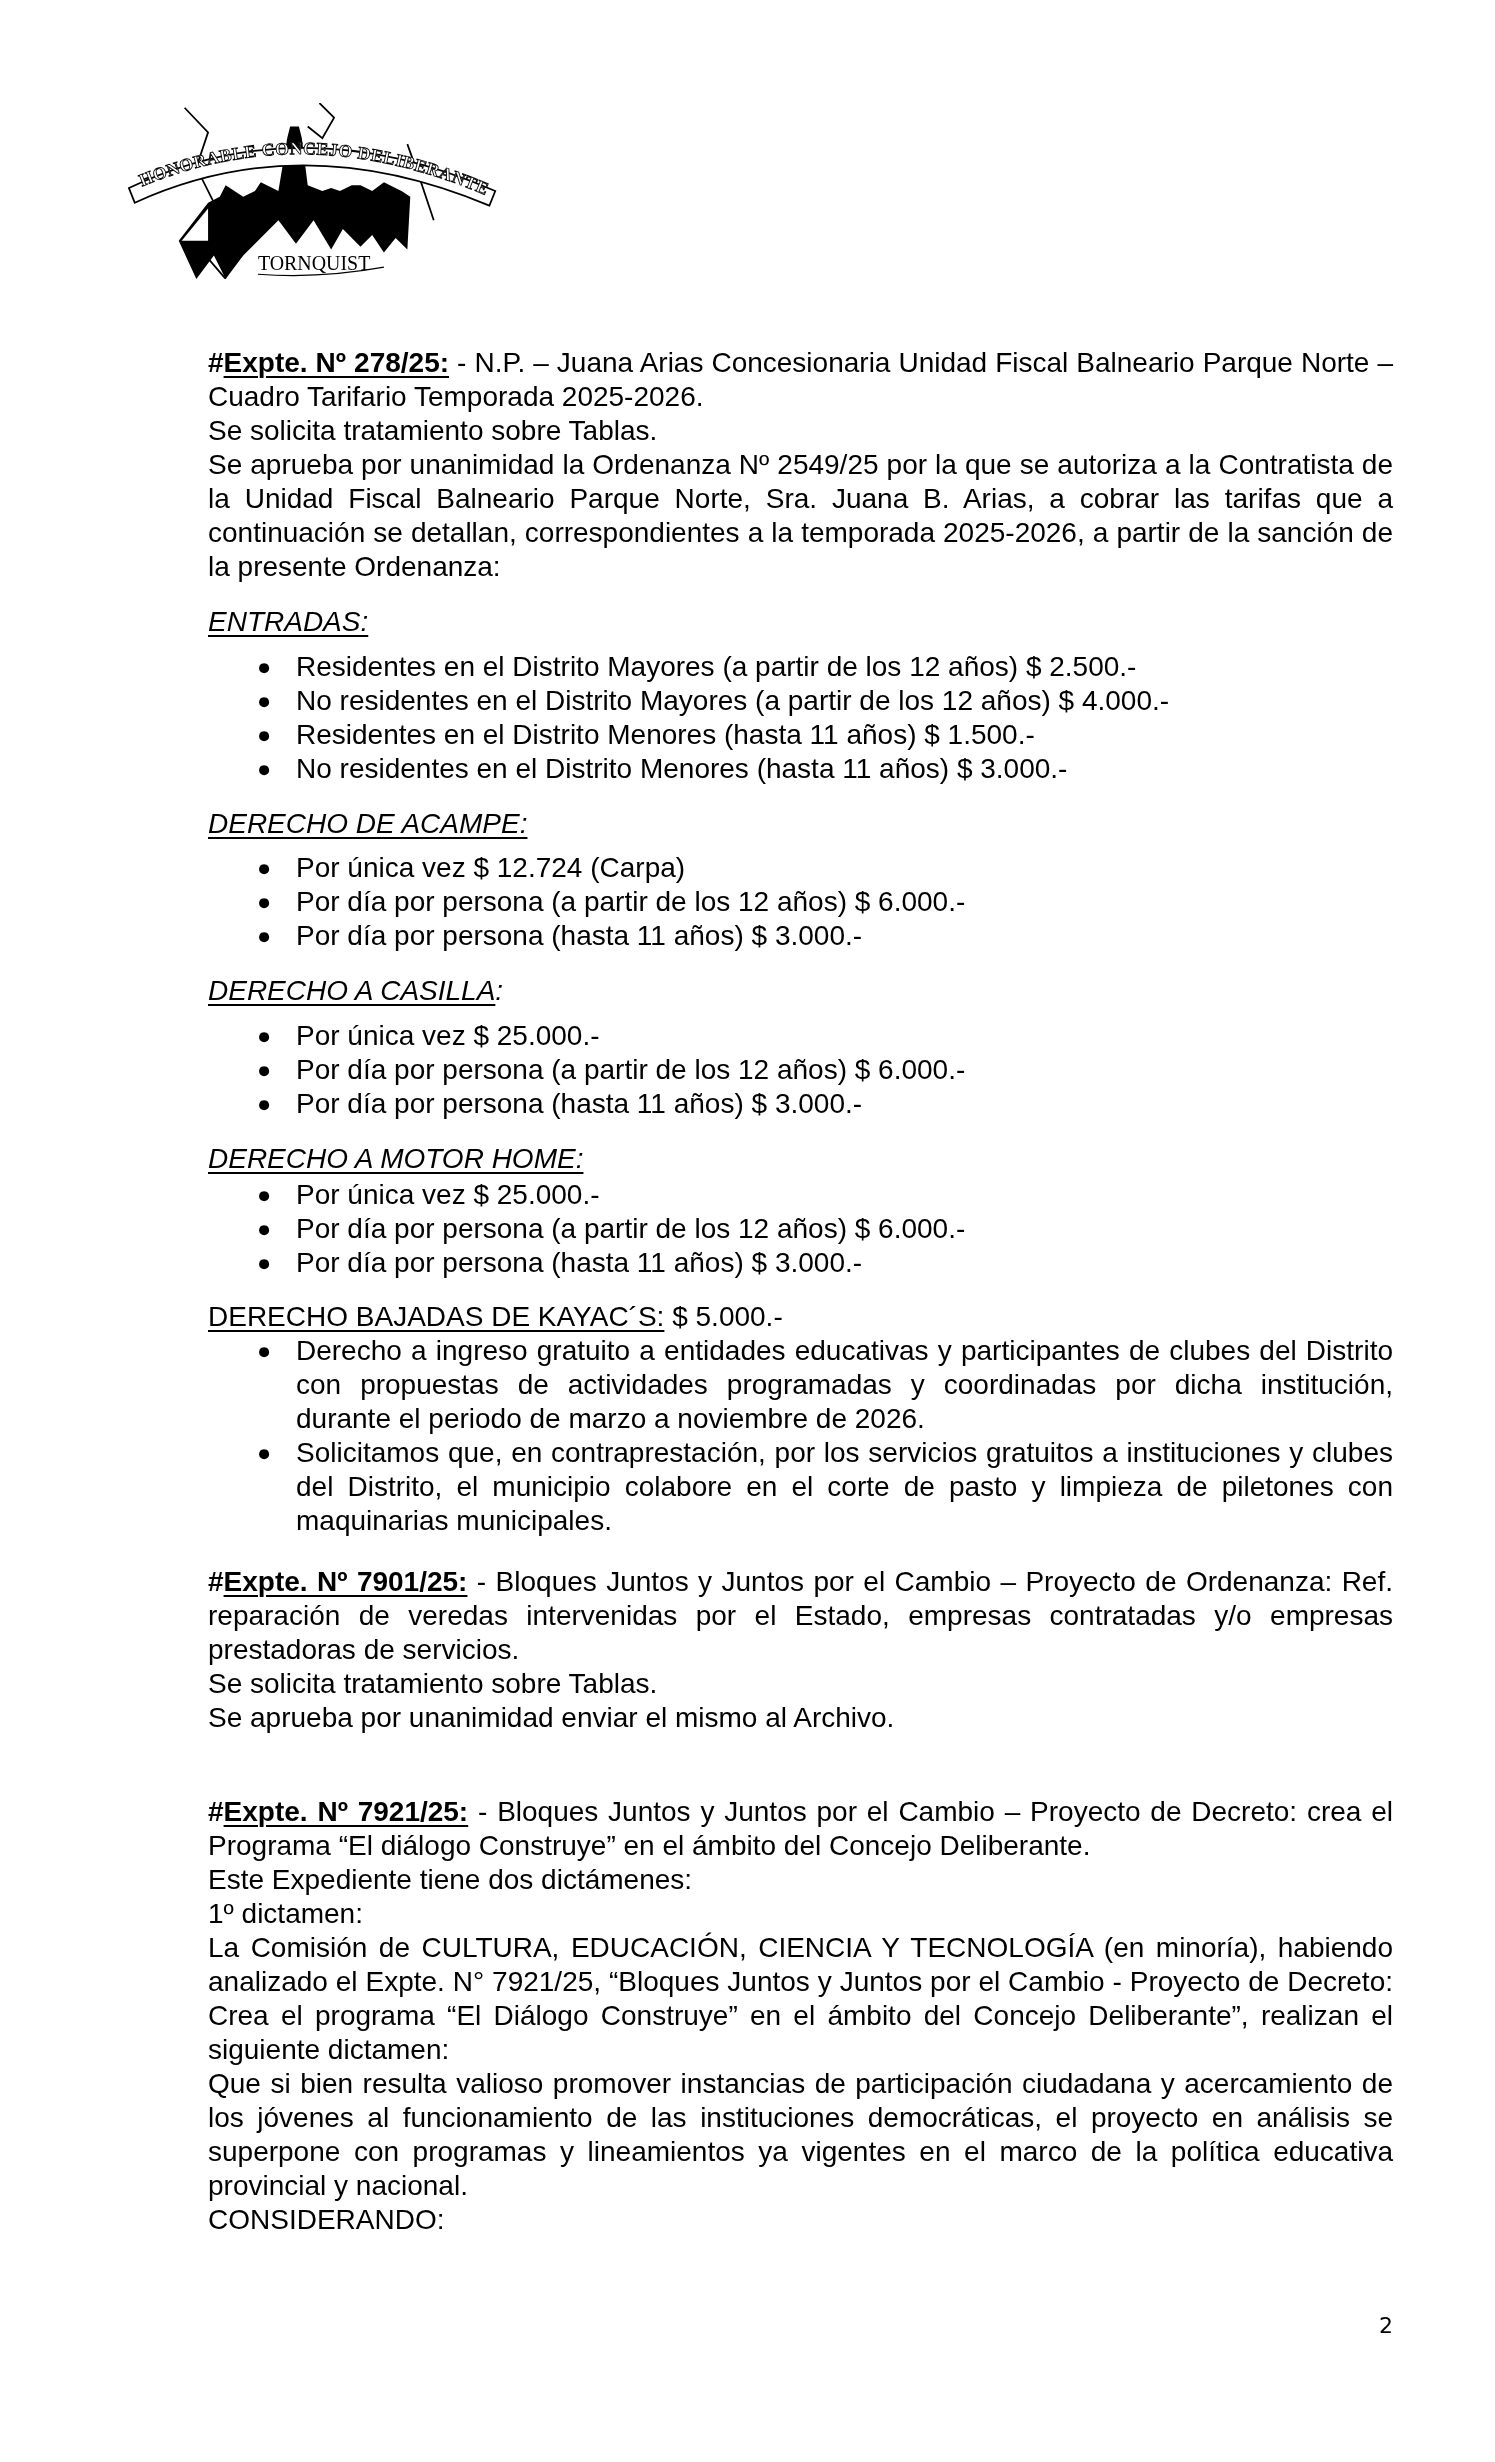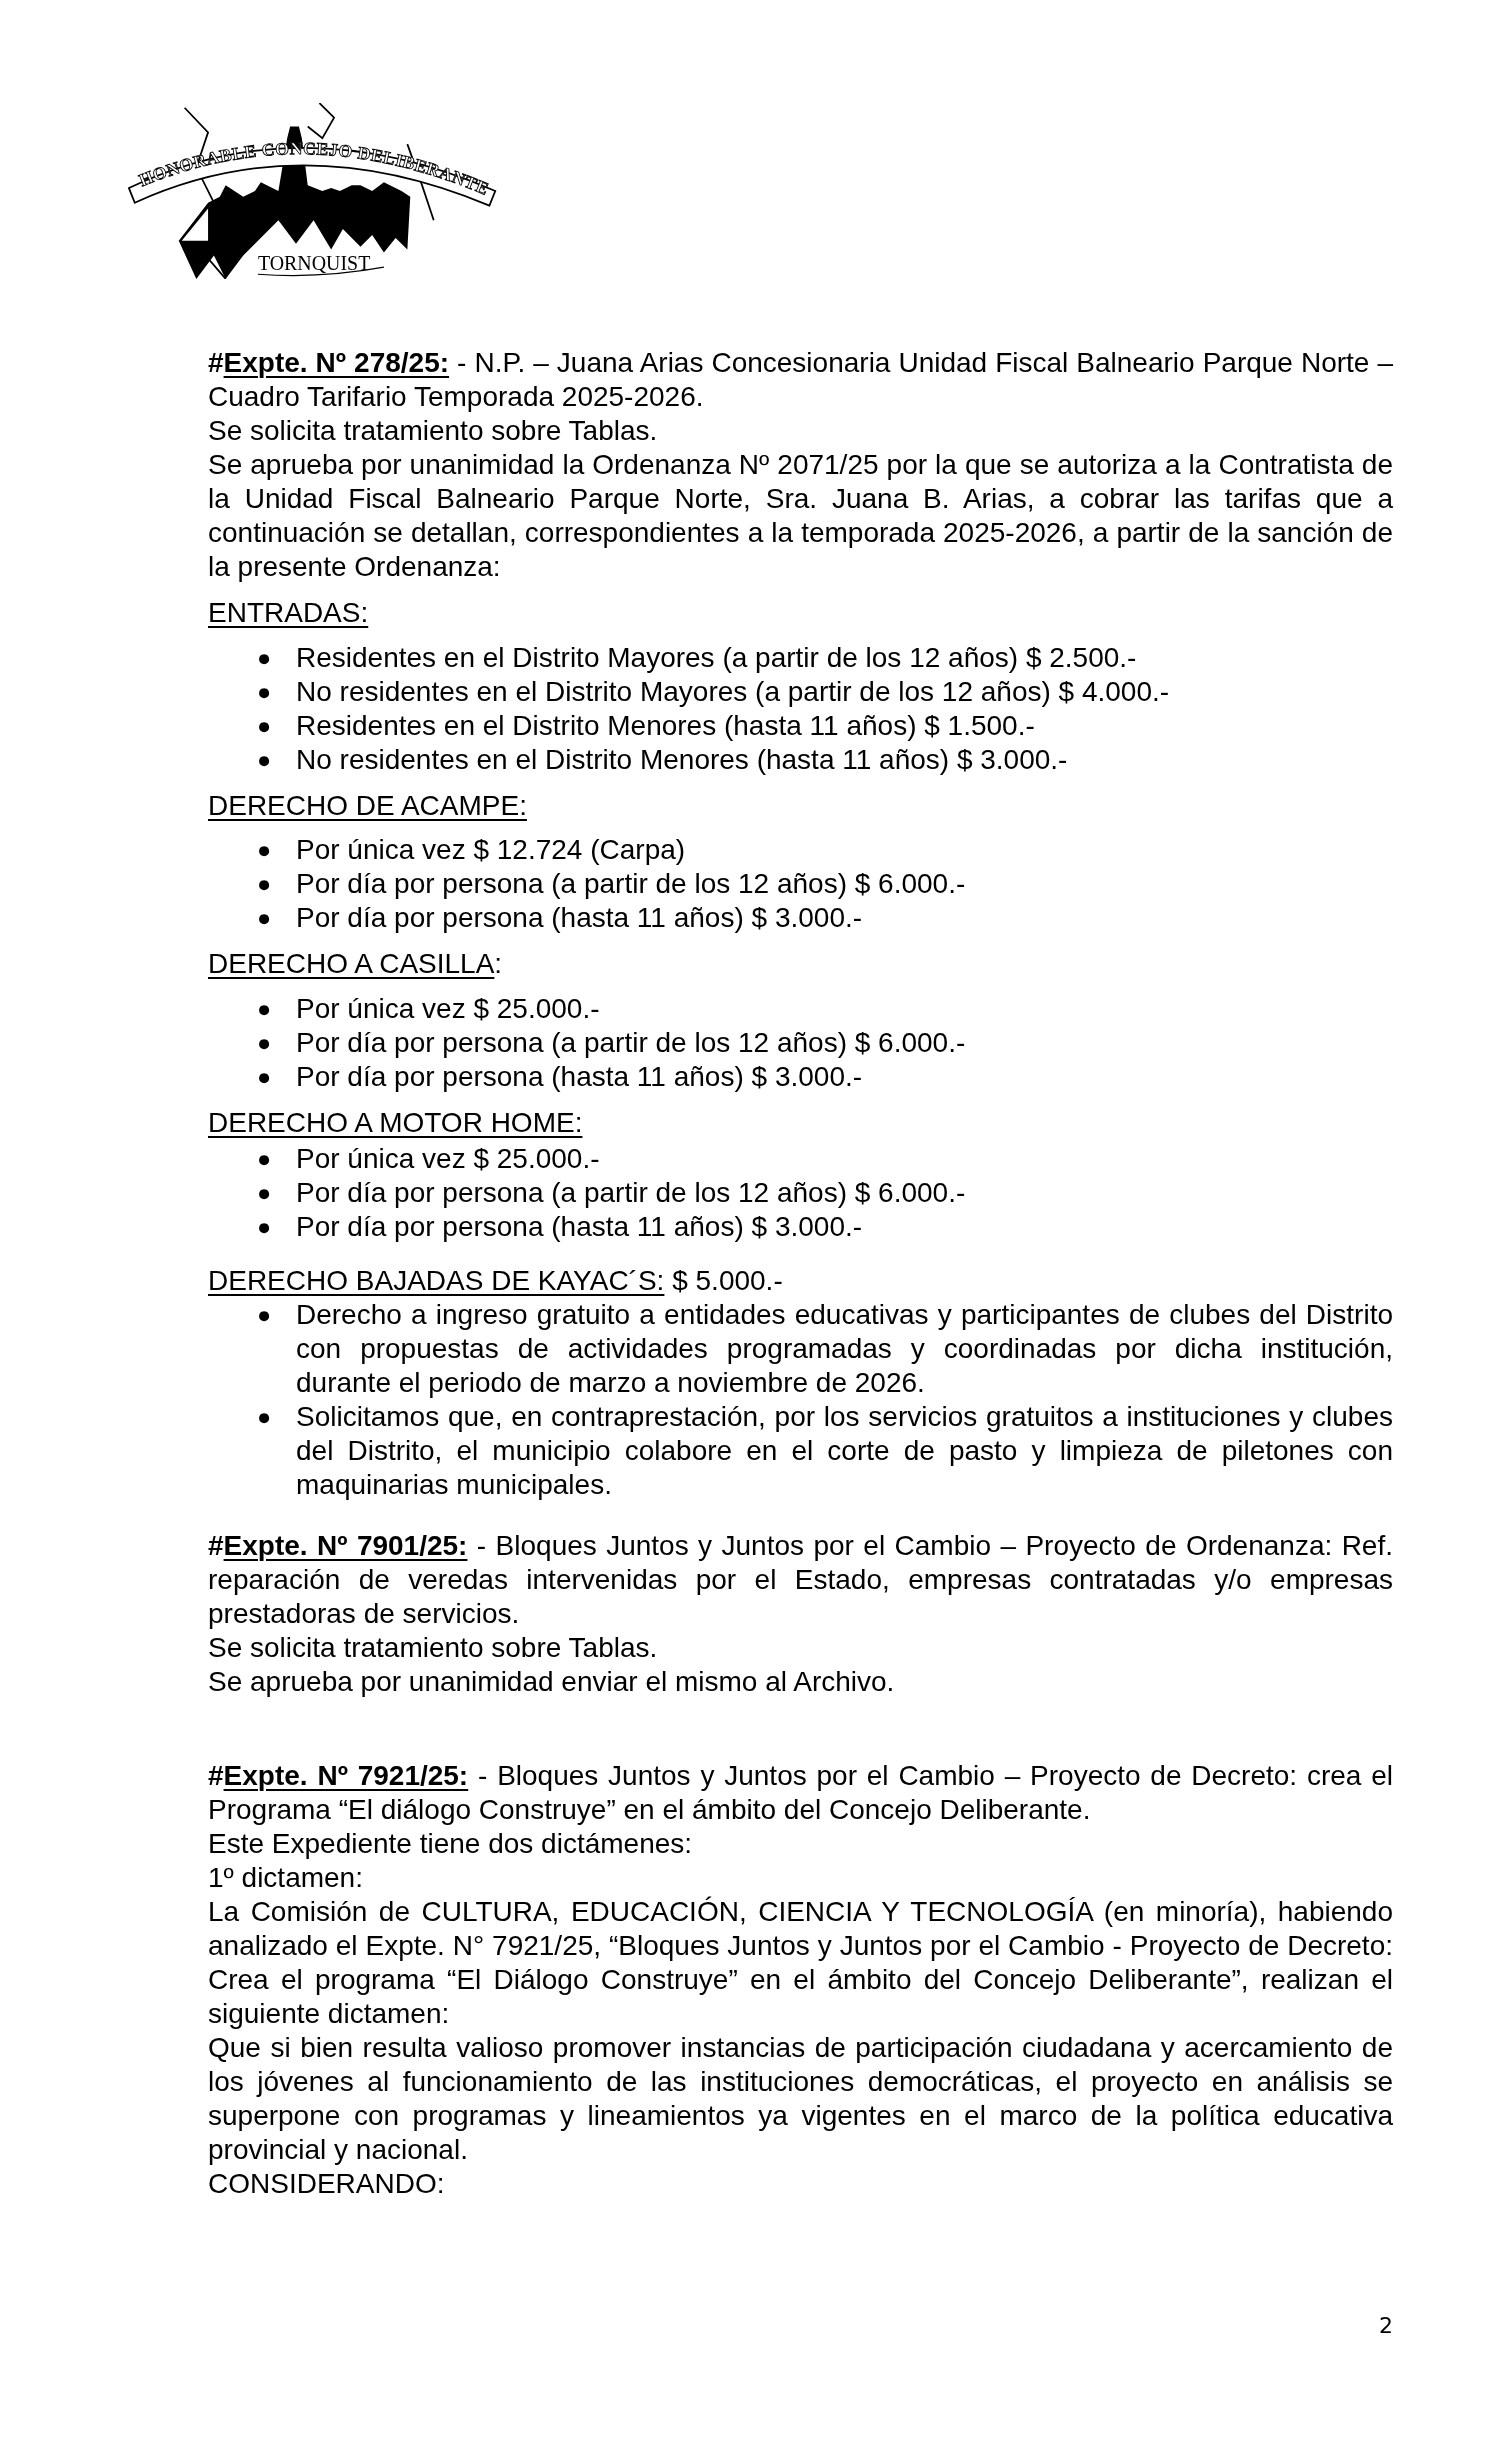--- a/index.html
+++ b/index.html
@@ -5,21 +5,21 @@
   html, body { margin: 0; padding: 0; background: #ffffff; }
   body { width: 1495px; height: 2462px; position: relative; overflow: hidden;
          font-family: "Liberation Sans", sans-serif; color: #000; }
   .page { position: absolute; left: 0; top: 0; width: 1495px; height: 2462px; background: #fff; }
   .logo { position: absolute; left: 126px; top: 103px; width: 381px; height: 176px; }
   .content { position: absolute; left: 208px; top: 346px; width: 1185px; font-size: 28px; line-height: 34px; }
   .p { margin: 0; text-align: justify; }
   .p.left { text-align: left; }
   .b { font-weight: bold; }
   .u { text-decoration: underline; text-decoration-thickness: 2.3px; text-underline-offset: 3.5px; }
-  .head { margin-top: 12px; margin-bottom: 10.6px; }
+  .head { margin-top: 21px; margin-bottom: 10.6px; font-style: italic; }
   .list { list-style: none; margin: 0 0 9.4px 0; padding: 0; }
   .list li { position: relative; padding-left: 88px; text-align: justify; }
   .list li .bullet { position: absolute; left: 49px; top: 0; font-size: 23.5px; }
   .gap-lg { height: 34px; }
   .gap-md { height: 17.6px; }
   .pagenum { position: absolute; left: 1379px; top: 2313px; font-size: 22px; font-family: "DejaVu Sans", sans-serif; }
 </style>
 </head>
 <body>
 
@@ -44,21 +44,21 @@
       <path d="M225,292 Q330,300 440,280" fill="none" stroke="#000" stroke-width="2"></path>
     </svg>
   </div>
 
   <div class="content">
 
     <p class="p">
       <span class="b">#</span><span class="b u">Expte. Nº 278/25:</span><span> - N.P. – Juana Arias Concesionaria Unidad Fiscal Balneario Parque Norte – Cuadro Tarifario Temporada 2025-2026.</span>
     </p>
     <p class="p left">Se solicita tratamiento sobre Tablas.</p>
-    <p class="p">Se aprueba por unanimidad la Ordenanza Nº 2071/25 por la que se autoriza a la Contratista de la Unidad Fiscal Balneario Parque Norte, Sra. Juana B. Arias, a cobrar las tarifas que a continuación se detallan, correspondientes a la temporada 2025-2026, a partir de la sanción de la presente Ordenanza:</p>
+    <p class="p">Se aprueba por unanimidad la Ordenanza Nº 2549/25 por la que se autoriza a la Contratista de la Unidad Fiscal Balneario Parque Norte, Sra. Juana B. Arias, a cobrar las tarifas que a continuación se detallan, correspondientes a la temporada 2025-2026, a partir de la sanción de la presente Ordenanza:</p>
 
     <p class="p left head"><span class="u">ENTRADAS:</span></p>
     <ul class="list">
       <li><span class="bullet">●</span><span>Residentes en el Distrito Mayores (a partir de los 12 años) $ 2.500.-</span></li>
       <li><span class="bullet">●</span><span>No residentes en el Distrito Mayores (a partir de los 12 años) $ 4.000.-</span></li>
       <li><span class="bullet">●</span><span>Residentes en el Distrito Menores (hasta 11 años) $ 1.500.-</span></li>
       <li><span class="bullet">●</span><span>No residentes en el Distrito Menores (hasta 11 años) $ 3.000.-</span></li>
     </ul>
 
     <p class="p left head"><span class="u">DERECHO DE ACAMPE:</span></p>

